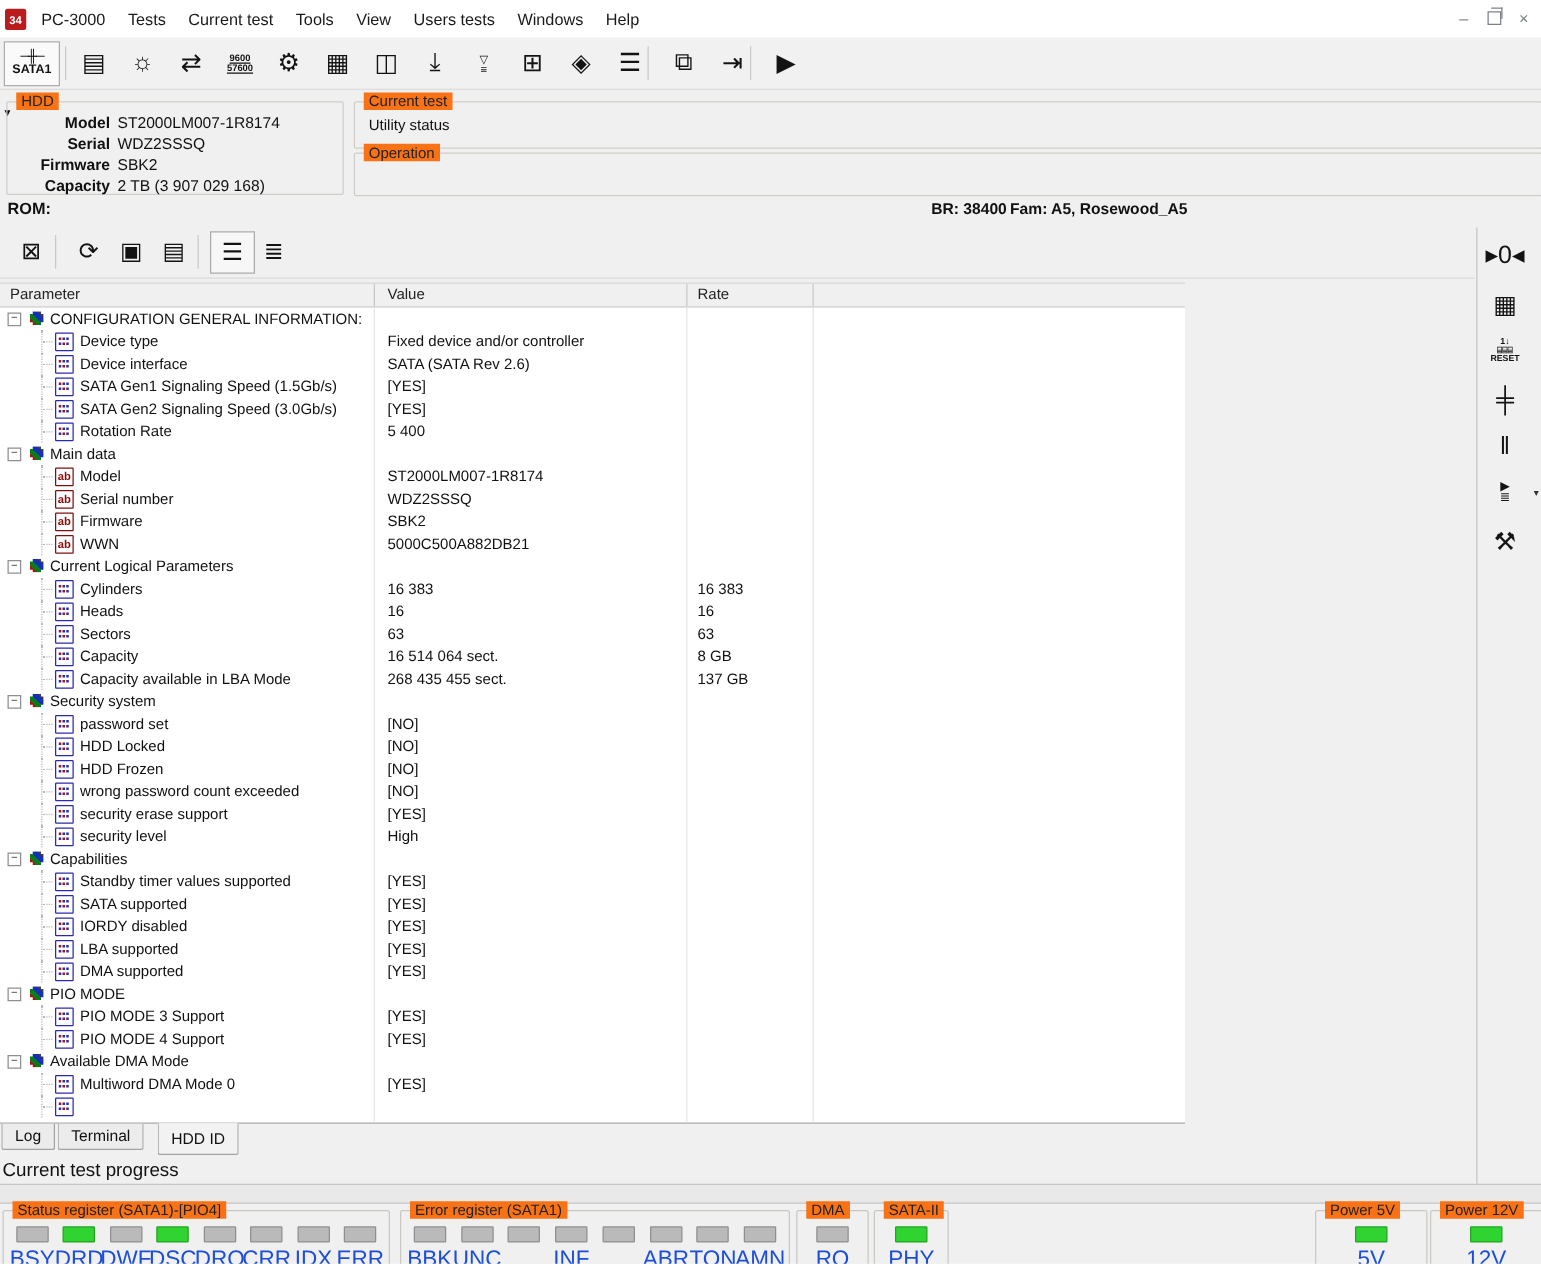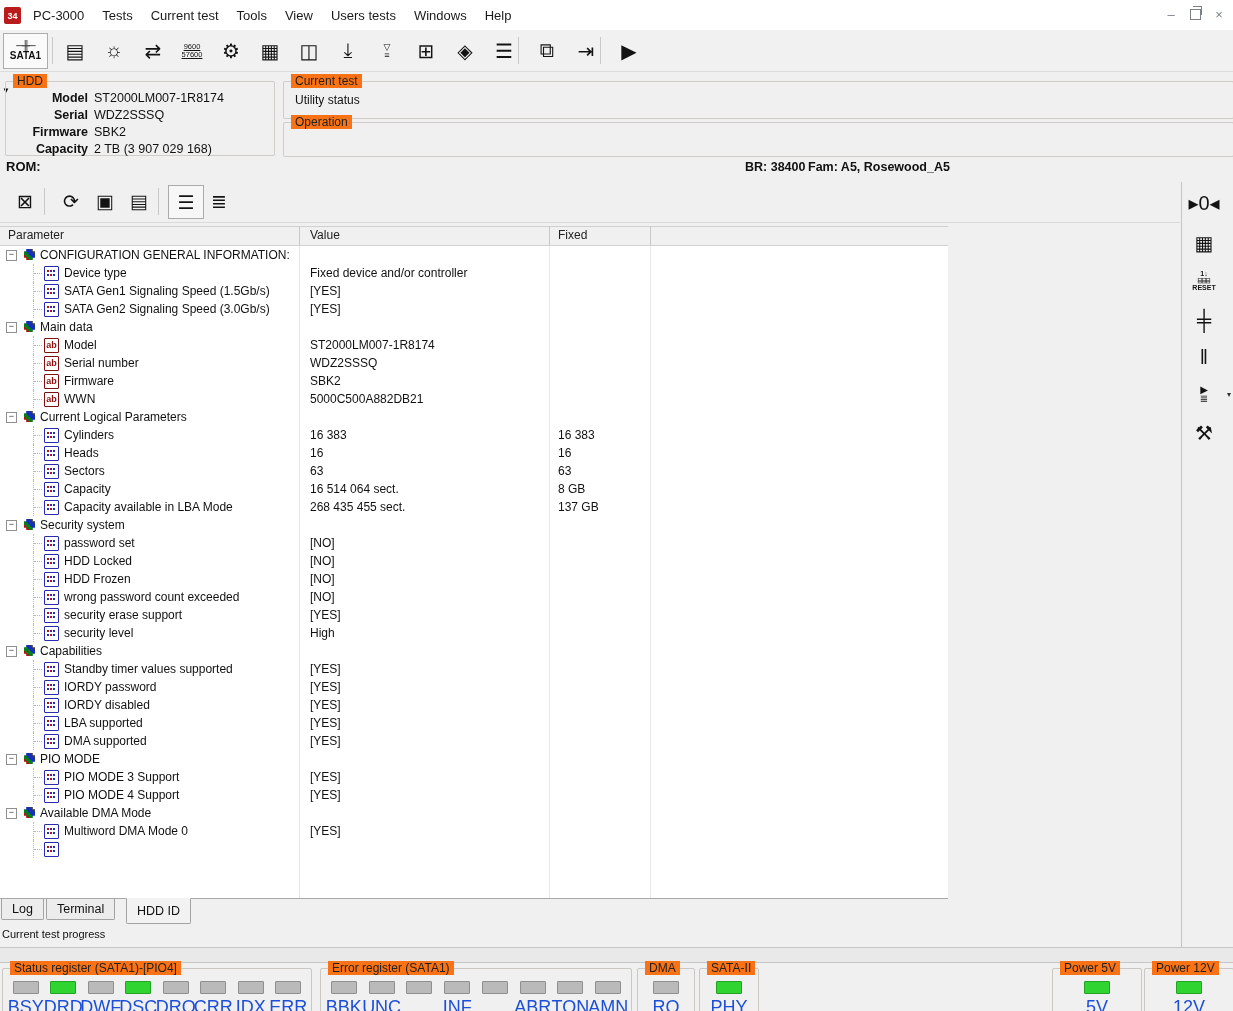--- a/index.html
+++ b/index.html
@@ -17,21 +17,21 @@
   .restore-glyph::before{content:"";position:absolute;left:2px;top:-4px;width:8px;height:8px;border:1px solid #7a8187;border-left:none;border-bottom:none;}
   
   .toolbar1{position:absolute;left:0;top:30px;width:1233px;height:41px;background:#f1f1f1;border-bottom:1px solid #dcdcdc;}
   .sata-btn{position:absolute;left:3px;top:3px;width:43px;height:34px;border:1px solid #adadad;background:#fafafa;
             display:flex;flex-direction:column;align-items:center;justify-content:center;}
   .sata-glyph{font-size:10px;line-height:9px;color:#000;letter-spacing:-1px;}
   .sata-label{font-size:10px;font-weight:bold;letter-spacing:0;}
   .tb-sep{position:absolute;top:7px;width:1px;height:27px;background:#c9c9c9;}
   .tb-btn{position:absolute;top:4px;width:38px;height:33px;display:flex;align-items:center;justify-content:center;
           color:#131313;font-size:20px;background:transparent;border:none;}
-  .tb-btn .two-line{font-size:7.5px;line-height:7.5px;font-weight:normal;white-space:pre;text-align:center;text-decoration:underline;}
+  .tb-btn .two-line{font-size:7.5px;line-height:7.5px;font-weight:bold;white-space:pre;text-align:center;text-decoration:underline;}
   .tb-btn .stack{font-size:9px;line-height:8px;white-space:pre;text-align:center;}
   .toolbar2{position:absolute;left:0;top:182px;width:1180px;height:40px;background:#f0f0f0;border-bottom:1px solid #dadada;}
   .tb2-btn{position:absolute;top:3px;width:34px;height:32px;display:flex;align-items:center;justify-content:center;font-size:19px;color:#131313;}
   .tb2-btn.pressed{border:1px solid #ababab;background:#f7f7f7;}
   
   .groupbox{position:absolute;border:1px solid #d0cdc8;border-radius:2px;}
   .gb-label{position:absolute;top:-8px;left:7px;background:#f97316;padding:0 4px;font-size:12px;color:#222;white-space:nowrap;}
   
   .hdd-grid{position:absolute;left:4px;top:7px;}
   .hdd-row{display:flex;height:17px;align-items:center;}
@@ -75,21 +75,21 @@
   .sidebar{position:absolute;left:1181px;top:182px;width:52px;height:778px;border-left:1px solid #c4c4c4;background:#f0f0f0;}
   .sb-icon{position:absolute;left:0;width:44px;height:32px;display:flex;align-items:center;justify-content:center;color:#131313;font-size:20px;}
   .sb-icon .stack{font-size:10px;line-height:9px;white-space:pre;text-align:center;}
   .sb-icon .reset-box{font-size:7px;line-height:7px;font-weight:bold;text-align:center;white-space:pre;}
   .sb-drop{position:absolute;left:42px;width:10px;height:12px;font-size:8px;color:#333;display:flex;align-items:center;justify-content:center;}
   
   .tabstrip{position:absolute;left:0;top:898px;width:1180px;height:27px;}
   .tab{position:absolute;top:1px;height:20px;border:1px solid #a3a3a3;border-top:none;border-radius:0 0 2px 2px;
        background:#ececec;display:flex;align-items:center;justify-content:center;font-size:12.5px;padding:0 10px;}
   .tab.active{height:24px;background:#f2f2f2;top:0;z-index:2;border-top:1px solid #f2f2f2;}
-  .progress-label{position:absolute;left:2px;top:928px;font-size:11px;color:#111;}
+  .progress-label{position:absolute;left:2px;top:928px;font-size:15px;color:#111;}
   .strip{position:absolute;left:0;top:947px;width:1233px;height:14px;background:#e9e9e9;border-top:1px solid #c6c6c6;border-bottom:1px solid #c6c6c6;}
   
   .sb-group{position:absolute;top:968px;height:50px;border:1px solid #cbc8c3;border-radius:2px;background:#f0f0f0;}
   .sb-group .gb-label{top:-8px;}
   .led-row{position:absolute;left:0;right:0;top:12px;display:flex;justify-content:space-around;padding:0 4px;}
   .led-cell{display:flex;flex-direction:column;align-items:center;width:34px;}
   .led{width:24px;height:11px;background:#bababa;border:1px solid #8f8f8f;border-radius:1px;}
   .led.on{background:#30d430;border-color:#23a323;}
   .led-label{margin-top:3px;font-size:18px;color:#1d4ed8;}
 </style>
@@ -232,21 +232,21 @@
       <div class="tb2-btn" style="left: 202px;">
         <span>≣</span>
       </div>
     </div>
 </div>
 
 <div class="table">
   <div class="thead">
     <span class="th" style="left:8px">Parameter</span>
     <span class="th" style="left:310px">Value</span>
-    <span class="th" style="left:558px">Fixed</span>
+    <span class="th" style="left:558px">Rate</span>
     <span class="colline hd" style="left:299px"></span>
     <span class="colline hd" style="left:549px"></span>
     <span class="colline hd" style="left:650px"></span>
   </div>
   <span class="colline" style="left:299px;top:19px"></span>
   <span class="colline" style="left:549px;top:19px"></span>
   <span class="colline" style="left:650px;top:19px"></span>
   <div class="tbody" id="tree-body">
       <div class="row">
         <span class="expander">−</span>
@@ -256,28 +256,40 @@
         <span class="pnote"></span>
       </div>
       <div class="row child">
         <span class="ico-reg"></span>
         <span class="plab lab-child">Device type</span>
         <span class="pval">Fixed device and/or controller</span>
         <span class="pnote"></span>
       </div>
       <div class="row child">
         <span class="ico-reg"></span>
+        <span class="plab lab-child">Device interface</span>
+        <span class="pval">SATA (SATA Rev 2.6)</span>
+        <span class="pnote"></span>
+      </div>
+      <div class="row child">
+        <span class="ico-reg"></span>
         <span class="plab lab-child">SATA Gen1 Signaling Speed (1.5Gb/s)</span>
         <span class="pval">[YES]</span>
         <span class="pnote"></span>
       </div>
       <div class="row child">
         <span class="ico-reg"></span>
         <span class="plab lab-child">SATA Gen2 Signaling Speed (3.0Gb/s)</span>
         <span class="pval">[YES]</span>
+        <span class="pnote"></span>
+      </div>
+      <div class="row child">
+        <span class="ico-reg"></span>
+        <span class="plab lab-child">Rotation Rate</span>
+        <span class="pval">5 400</span>
         <span class="pnote"></span>
       </div>
       <div class="row">
         <span class="expander">−</span>
         <span class="ico-sec"></span>
         <span class="plab lab-sec">Main data</span>
         <span class="pval"></span>
         <span class="pnote"></span>
       </div>
       <div class="row child">
@@ -392,21 +404,21 @@
         <span class="pnote"></span>
       </div>
       <div class="row child">
         <span class="ico-reg"></span>
         <span class="plab lab-child">Standby timer values supported</span>
         <span class="pval">[YES]</span>
         <span class="pnote"></span>
       </div>
       <div class="row child">
         <span class="ico-reg"></span>
-        <span class="plab lab-child">IORDY password</span>
+        <span class="plab lab-child">SATA supported</span>
         <span class="pval">[YES]</span>
         <span class="pnote"></span>
       </div>
       <div class="row child">
         <span class="ico-reg"></span>
         <span class="plab lab-child">IORDY disabled</span>
         <span class="pval">[YES]</span>
         <span class="pnote"></span>
       </div>
       <div class="row child">

